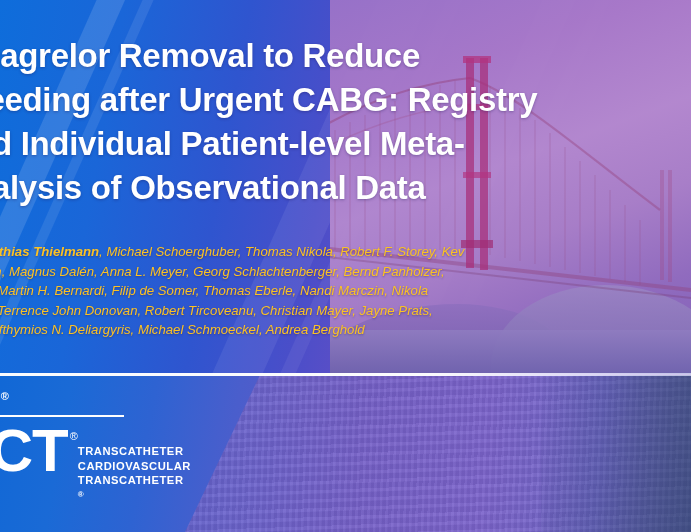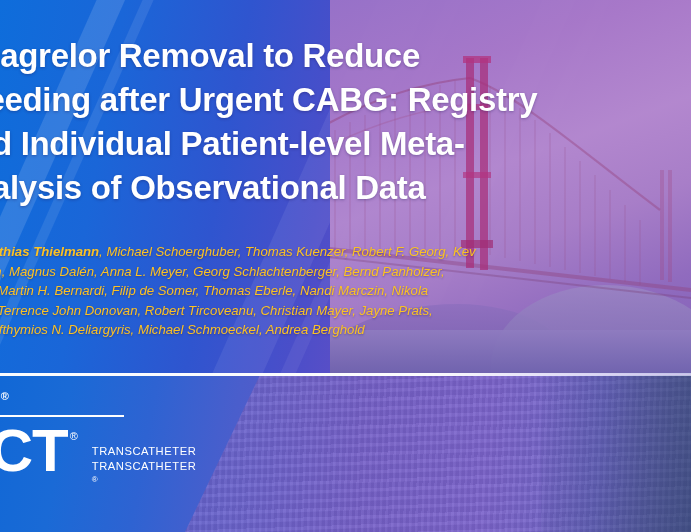--- a/index.html
+++ b/index.html
@@ -204,24 +204,24 @@
     line-height:58px;
     letter-spacing:-1px;
   }
   .tct-reg {
     color:#ffffff;
     font-size:11px;
     margin-top:8px;
     margin-left:2px;
   }
   .tct-words {
-    margin-left:14px;
+    margin-left:0;
     margin-top:22px;
     color:#ffffff;
-    font-weight:normal;
+    font-weight:bold;
     font-size:11.2px;
     line-height:14.6px;
     letter-spacing:.55px;
   }
   .tct-words span { display:block; white-space:nowrap; }
   .tct-words .reg { font-size:8px; vertical-align:super; }
 </style>
 </head>
 <body>
 
@@ -298,35 +298,36 @@
   <div class="divider"></div>
 
   <div class="title">
     <span>Ticagrelor Removal to Reduce</span>
     <span>Bleeding after Urgent CABG: Registry</span>
     <span>and Individual Patient-level Meta-</span>
     <span>analysis of Observational Data</span>
   </div>
 
   <div class="authors">
-    <span class="ln"><b>Matthias Thielmann</b><i>, Michael Schoerghuber, Thomas Kuenzer, Robert F. Georg, Kev</i></span>
+    <span class="ln"><b>Matthias Thielmann</b><i>, Michael Schoerghuber, Thomas Nikola, Robert F. Storey, Kev</i></span>
     <span class="ln">man, Magnus Dalén, Anna L. Meyer, Georg Schlachtenberger, Bernd Panholzer,</span>
     <span class="ln">ch, Martin H. Bernardi, Filip de Somer, Thomas Eberle, Nandi Marczin, Nikola</span>
     <span class="ln">ve, Terrence John Donovan, Robert Tircoveanu, Christian Mayer, Jayne Prats,</span>
     <span class="ln">lt, Efthymios N. Deliargyris, Michael Schmoeckel, Andrea Berghold</span>
   </div>
 
   <div class="logo">
     <div class="logo-mark">
       <div class="crf"><span>CRF</span><sup>®</sup></div>
       <div class="crf-rule"></div>
       <div class="tct-row">
         <div class="tct">TCT</div>
         <div class="tct-reg">®</div>
         <div class="tct-words">
           <span>TRANSCATHETER</span>
+          <span>CARDIOVASCULAR</span>
           <span><i style="font-style:normal">TRANSCATHETER</i><span class="reg">®</span></span>
         </div>
       </div>
     </div>
   </div>
 
 </div>
 
 </body></html>

